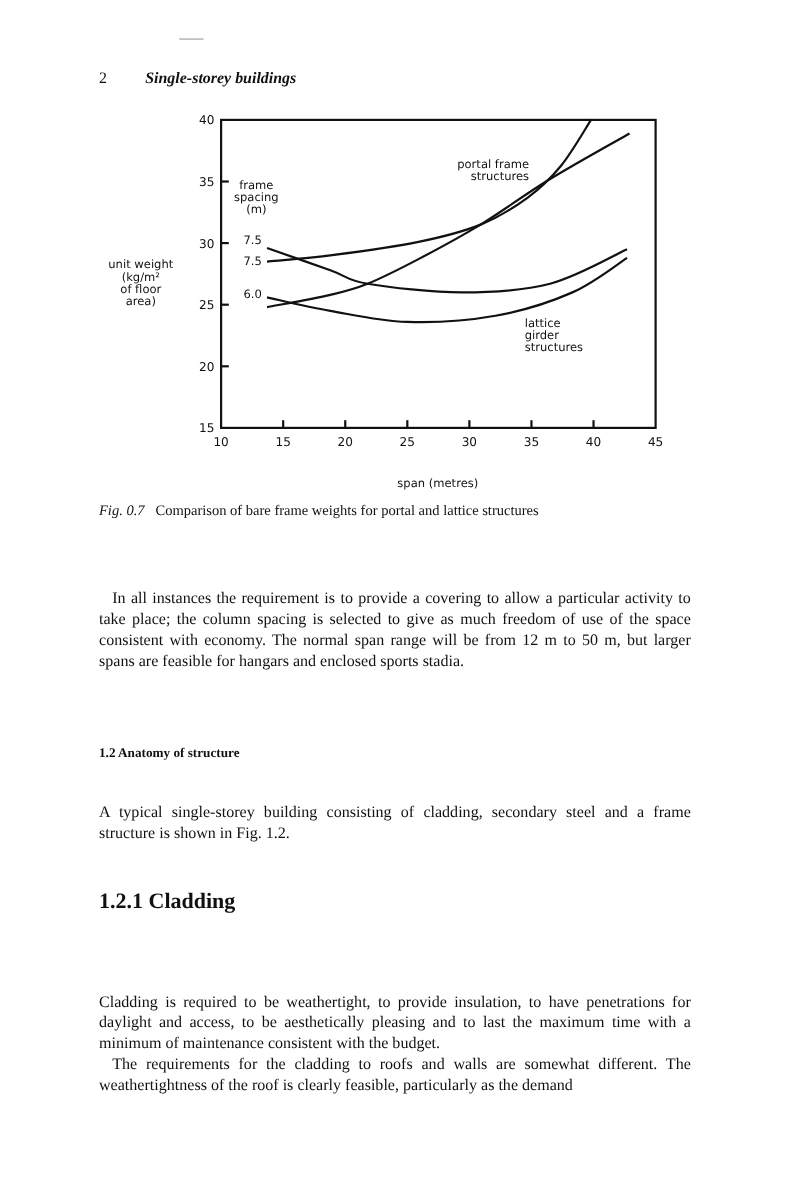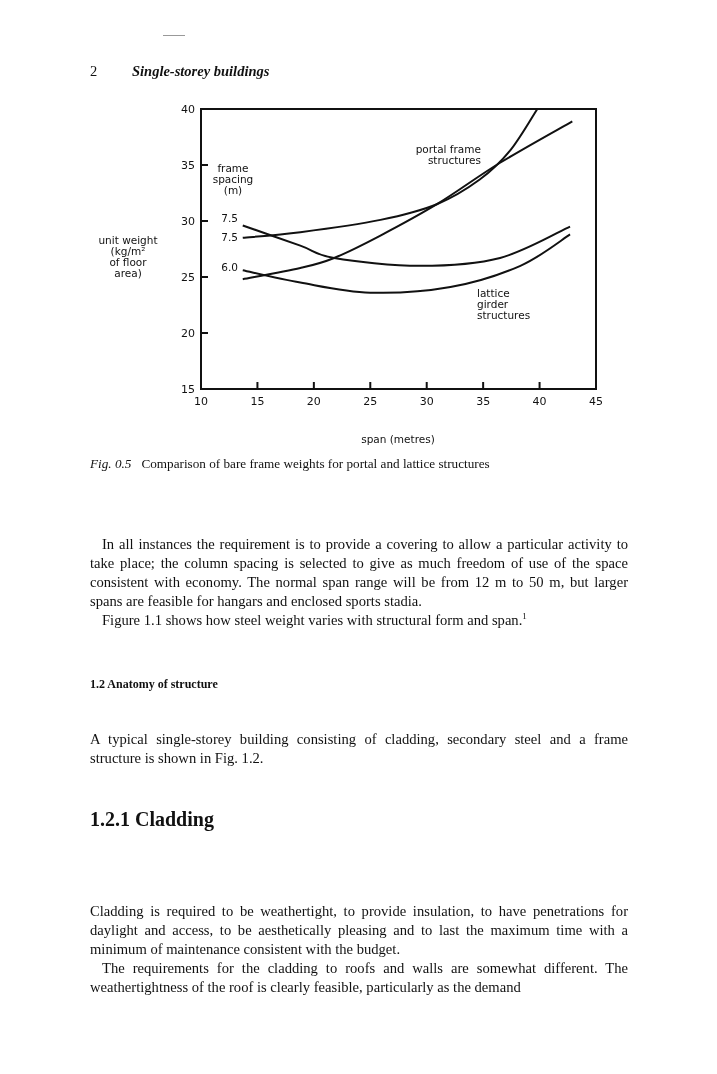--- a/index.html
+++ b/index.html
@@ -80,26 +80,25 @@
       <text x="481" y="153" text-anchor="end" class="sans">portal frame</text>
       <text x="481" y="164" text-anchor="end" class="sans">structures</text>
       <text x="477" y="297" text-anchor="start" class="sans">lattice</text>
       <text x="477" y="308" text-anchor="start" class="sans">girder</text>
       <text x="477" y="319" text-anchor="start" class="sans">structures</text>
     </g>
   <text class="sans" id="xlabel" x="398" y="443" text-anchor="middle">span (metres)</text>
 </svg>
 
 <div class="caption">
-  <span class="fig">Fig. 0.5</span><span>Comparison of bare frame weights for portal and lattice structures</span>
+  <span class="fig">Fig. 0.7</span><span>Comparison of bare frame weights for portal and lattice structures</span>
 </div>
 
 <div class="body-text" style="top:535px;">
   <p>In all instances the requirement is to provide a covering to allow a particular activity to take place; the column spacing is selected to give as much freedom of use of the space consistent with economy. The normal span range will be from 12 m to 50 m, but larger spans are feasible for hangars and enclosed sports stadia.</p>
-  <p><span>Figure 1.1 shows how steel weight varies with structural form and span.</span><span class="sup">1</span></p>
 </div>
 
 <div class="h2">1.2 Anatomy of structure</div>
 
 <div class="body-text" style="top:730px;">
   <p class="noindent">A typical single-storey building consisting of cladding, secondary steel and a frame structure is shown in Fig. 1.2.</p>
 </div>
 
 <div class="h3">1.2.1 Cladding</div>
 

